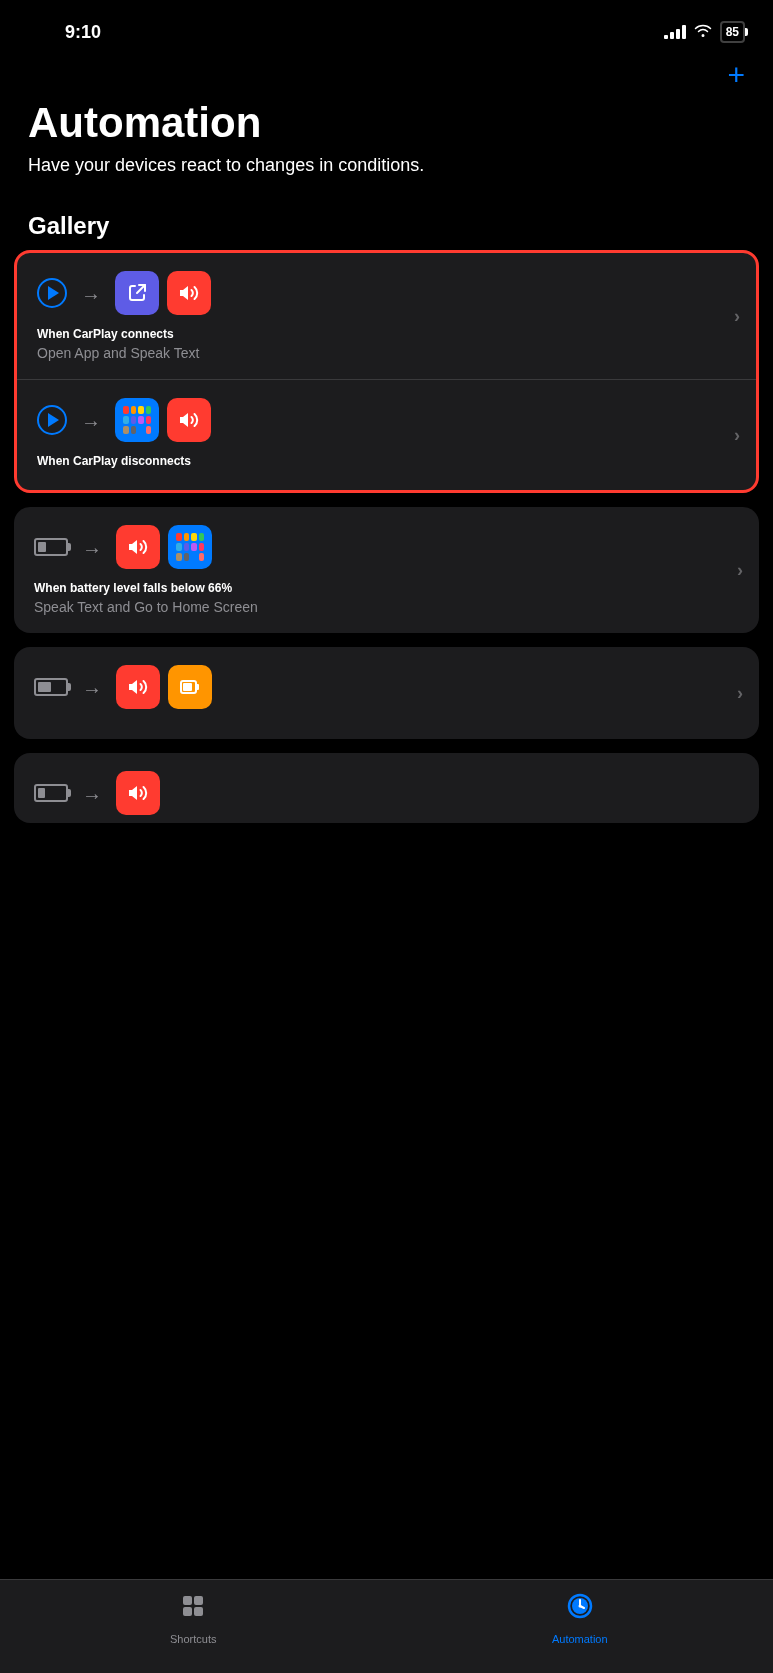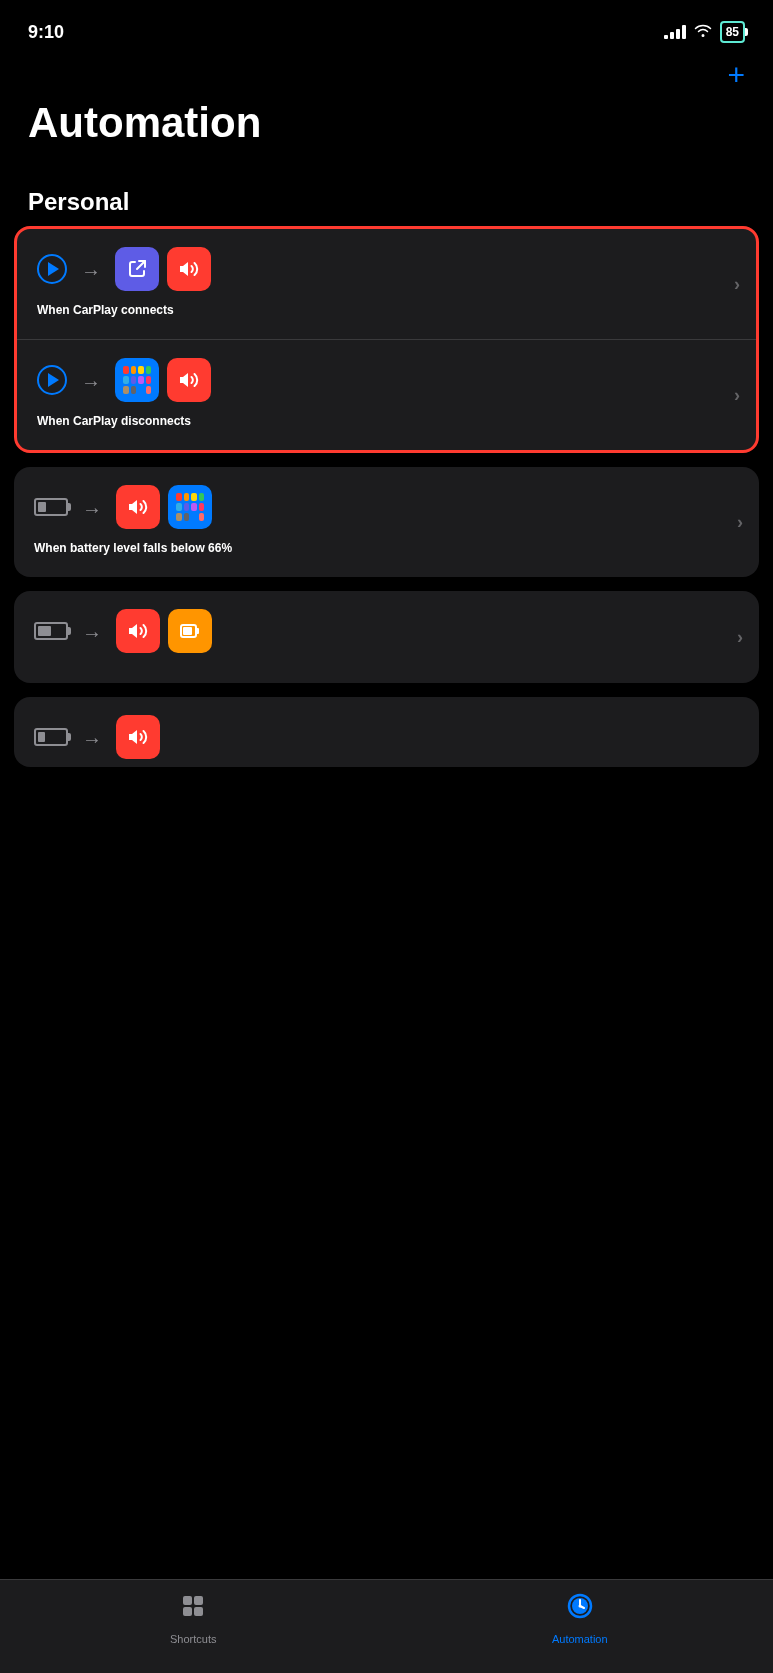--- a/index.html
+++ b/index.html
@@ -14,20 +14,21 @@
       overflow-x: hidden;
     }
 
     
     .status-bar {
       display: flex;
       justify-content: space-between;
       align-items: center;
       padding: 14px 28px 0 28px;
       height: 50px;
+      margin-left: 37px;
     }
     .status-time {
       font-size: 18px;
       font-weight: 600;
       color: #fff;
     }
     .status-icons {
       display: flex;
       align-items: center;
       gap: 8px;
@@ -39,21 +40,21 @@
       height: 14px;
     }
     .signal-bar {
       background: #fff;
       width: 4px;
       border-radius: 1px;
     }
     .battery-container {
       display: flex;
       align-items: center;
-      border: 2px solid #5eead4;
+      border: 2px solid #404040;
       border-radius: 4px;
       padding: 2px 4px;
       font-size: 12px;
       font-weight: 600;
       color: #fff;
       position: relative;
       gap: 2px;
     }
     .battery-container::after {
       content: '';
@@ -350,23 +351,24 @@
     </div>
   </div>
 </div>
 
 <div class="header">
   <span class="add-button">+</span>
 </div>
 
 <div class="page-title-section">
   <div class="page-title">Automation</div>
+  <div class="page-subtitle">Have your devices react to changes in conditions.</div>
 </div>
 
-<div class="section-header">Personal</div>
+<div class="section-header">Gallery</div>
 
 <div class="automation-list">
 
   <div class="highlighted-card automation-card" style="margin-bottom:14px;">
 
     <div class="automation-item">
       <div class="item-top">
         <div class="trigger-icon">
           <div class="play-circle">
             <div class="play-triangle"></div>
@@ -386,20 +388,21 @@
           <div class="app-icon app-icon-red">
             <svg width="24" height="24" viewBox="0 0 24 24" fill="none">
               <polygon points="11,5 6,9 3,9 3,15 6,15 11,19" fill="#fff"></polygon>
               <path d="M14.5 9a4 4 0 0 1 0 6" stroke="#fff" stroke-width="2" stroke-linecap="round" fill="none"></path>
               <path d="M17.5 6a8 8 0 0 1 0 12" stroke="#fff" stroke-width="2" stroke-linecap="round" fill="none"></path>
             </svg>
           </div>
         </div>
       </div>
       <div class="item-title">When CarPlay connects</div>
+      <div class="item-subtitle">Open App and Speak Text</div>
       <span class="chevron">›</span>
     </div>
 
     <div class="automation-item">
       <div class="item-top">
         <div class="trigger-icon">
           <div class="play-circle">
             <div class="play-triangle"></div>
           </div>
         </div>
@@ -465,20 +468,21 @@
               <div class="grid-dot" style="background:#FF375F;"></div>
               <div class="grid-dot" style="background:#AC8E68;"></div>
               <div class="grid-dot" style="background:#636366;"></div>
               <div class="grid-dot" style="background:#007AFF;"></div>
               <div class="grid-dot" style="background:#FF6B6B;"></div>
             </div>
           </div>
         </div>
       </div>
       <div class="item-title">When battery level falls below 66%</div>
+      <div class="item-subtitle">Speak Text and Go to Home Screen</div>
       <span class="chevron">›</span>
     </div>
   </div>
 
   <div class="automation-card">
     <div class="automation-item">
       <div class="item-top">
         <div class="battery-trigger">
           <div class="battery-fill" style="width:50%;"></div>
         </div>

